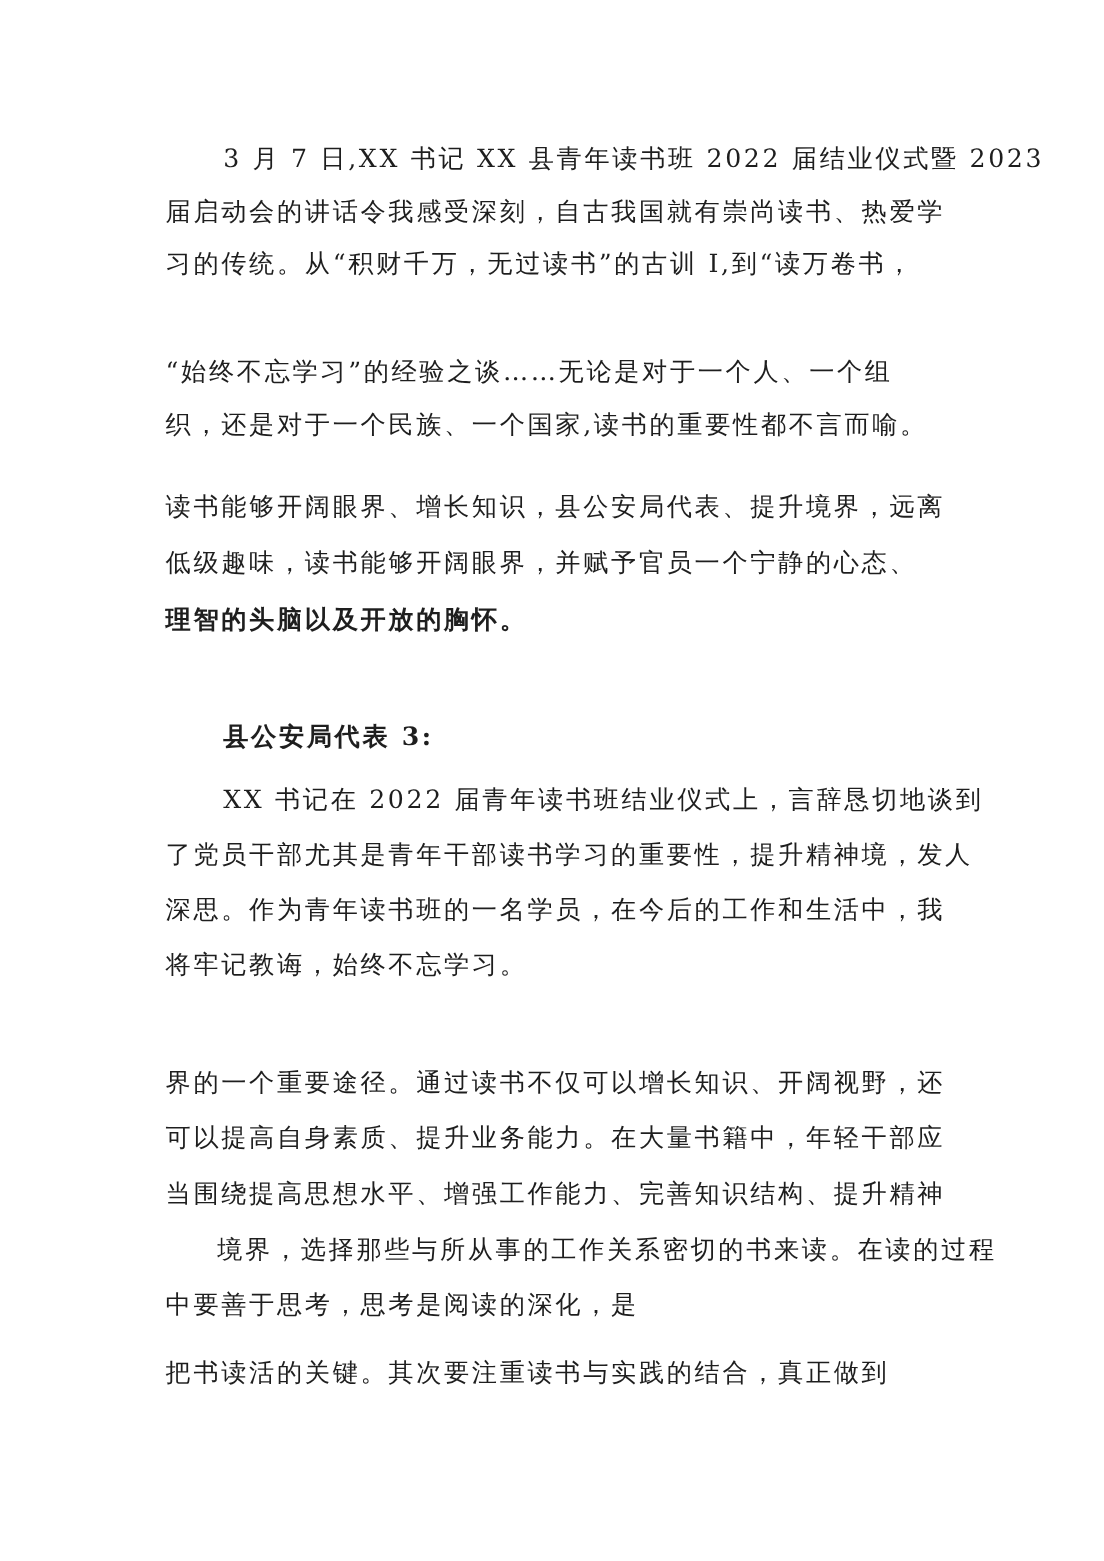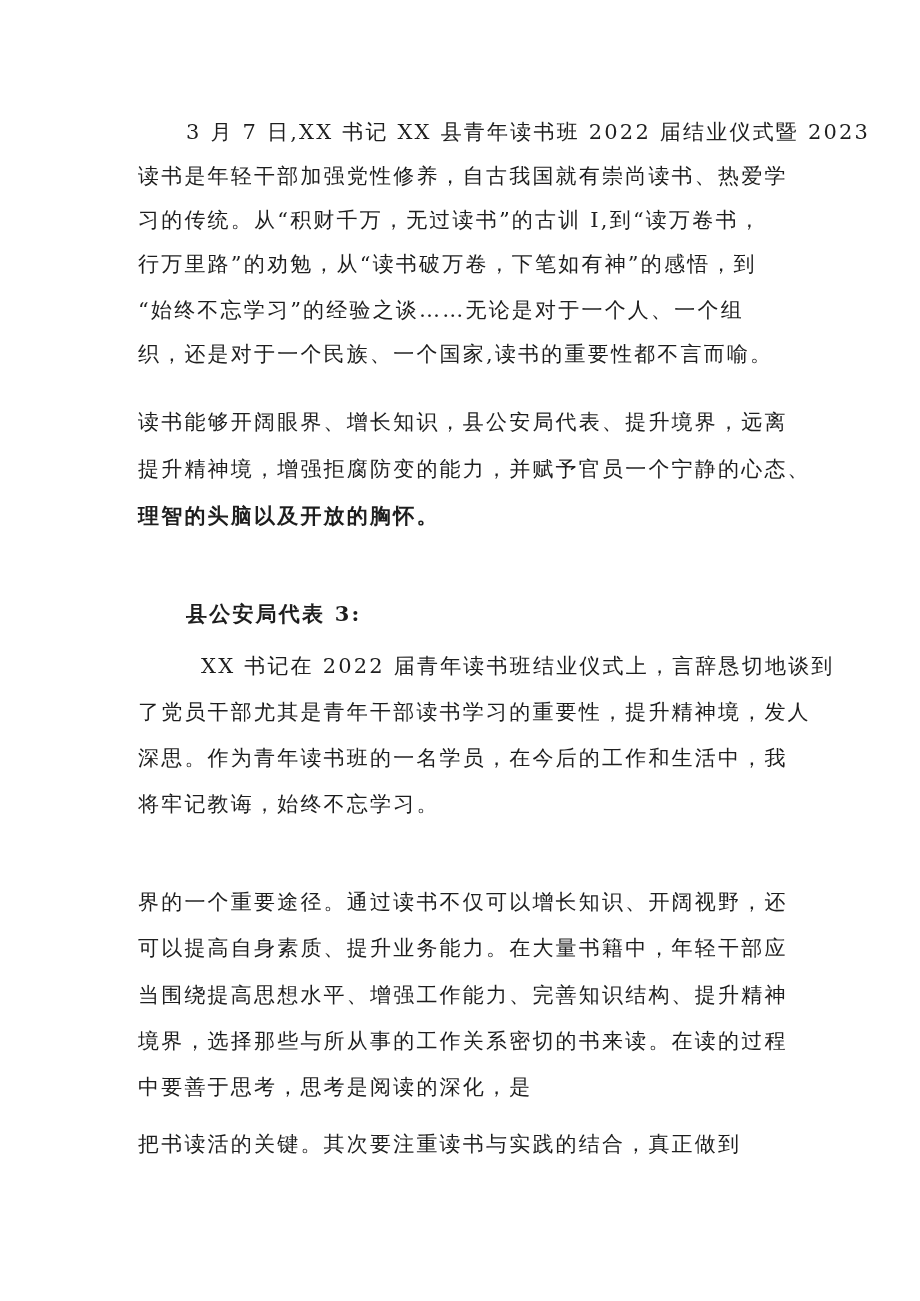--- a/index.html
+++ b/index.html
@@ -34,37 +34,36 @@
     }
     .indent { left: 186px; }
     .heading-line { left: 186px; }
   </style>
 </head>
 <body>
 
 <div class="page">
 
   <div class="line indent" style="top:118px;">3 月 7 日,XX 书记 XX 县青年读书班 2022 届结业仪式暨 2023</div>
-  <div class="line" style="top:162px;">读书是年轻干部加强党性修养，自古我国就有崇尚读书、热爱学</div>
+  <div class="line" style="top:162px;">届启动会的讲话令我感受深刻，自古我国就有崇尚读书、热爱学</div>
   <div class="line" style="top:206px;">习的传统。从“积财千万，无过读书”的古训 I,到“读万卷书，</div>
-  <div class="line" style="top:250px;">行万里路”的劝勉，从“读书破万卷，下笔如有神”的感悟，到</div>
   <div class="line" style="top:296px;">“始终不忘学习”的经验之谈……无论是对于一个人、一个组</div>
   <div class="line" style="top:340px;">织，还是对于一个民族、一个国家,读书的重要性都不言而喻。</div>
   <div class="line" style="top:408px;">读书能够开阔眼界、增长知识，县公安局代表、提升境界，远离</div>
-  <div class="line" style="top:455px;">提升精神境，增强拒腐防变的能力，并赋予官员一个宁静的心态、</div>
+  <div class="line" style="top:455px;">低级趣味，读书能够开阔眼界，并赋予官员一个宁静的心态、</div>
   <div class="line" style="top:502px;font-weight:bold;">理智的头脑以及开放的胸怀。</div>
 
   <div class="line heading-line" style="top:600px;font-weight:bold;">县公安局代表 3:</div>
 
-  <div class="line indent" style="top:652px;margin-left:15px;">XX 书记在 2022 届青年读书班结业仪式上，言辞恳切地谈到</div>
+  <div class="line indent" style="top:652px;">XX 书记在 2022 届青年读书班结业仪式上，言辞恳切地谈到</div>
   <div class="line" style="top:698px;">了党员干部尤其是青年干部读书学习的重要性，提升精神境，发人</div>
   <div class="line" style="top:744px;">深思。作为青年读书班的一名学员，在今后的工作和生活中，我</div>
   <div class="line" style="top:790px;">将牢记教诲，始终不忘学习。</div>
 
   <div class="line" style="top:888px;">界的一个重要途径。通过读书不仅可以增长知识、开阔视野，还</div>
   <div class="line" style="top:934px;">可以提高自身素质、提升业务能力。在大量书籍中，年轻干部应</div>
   <div class="line" style="top:981px;">当围绕提高思想水平、增强工作能力、完善知识结构、提升精神</div>
-  <div class="line" style="top:1027px;">境界，选择那些与所从事的工作关系密切的书来读。在读的过程</div>
+  <div class="line" style="top:1027px;margin-left:43px;">境界，选择那些与所从事的工作关系密切的书来读。在读的过程</div>
   <div class="line" style="top:1073px;">中要善于思考，思考是阅读的深化，是</div>
 
   <div class="line" style="top:1130px;">把书读活的关键。其次要注重读书与实践的结合，真正做到</div>
 
 </div>
 
 </body></html>

